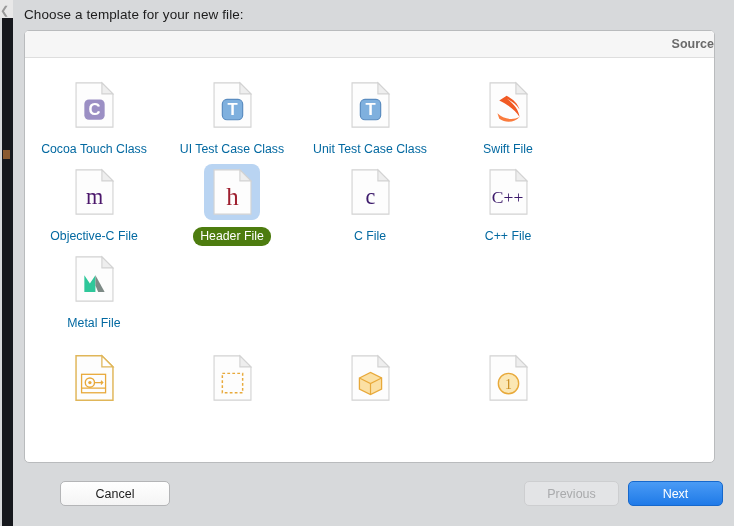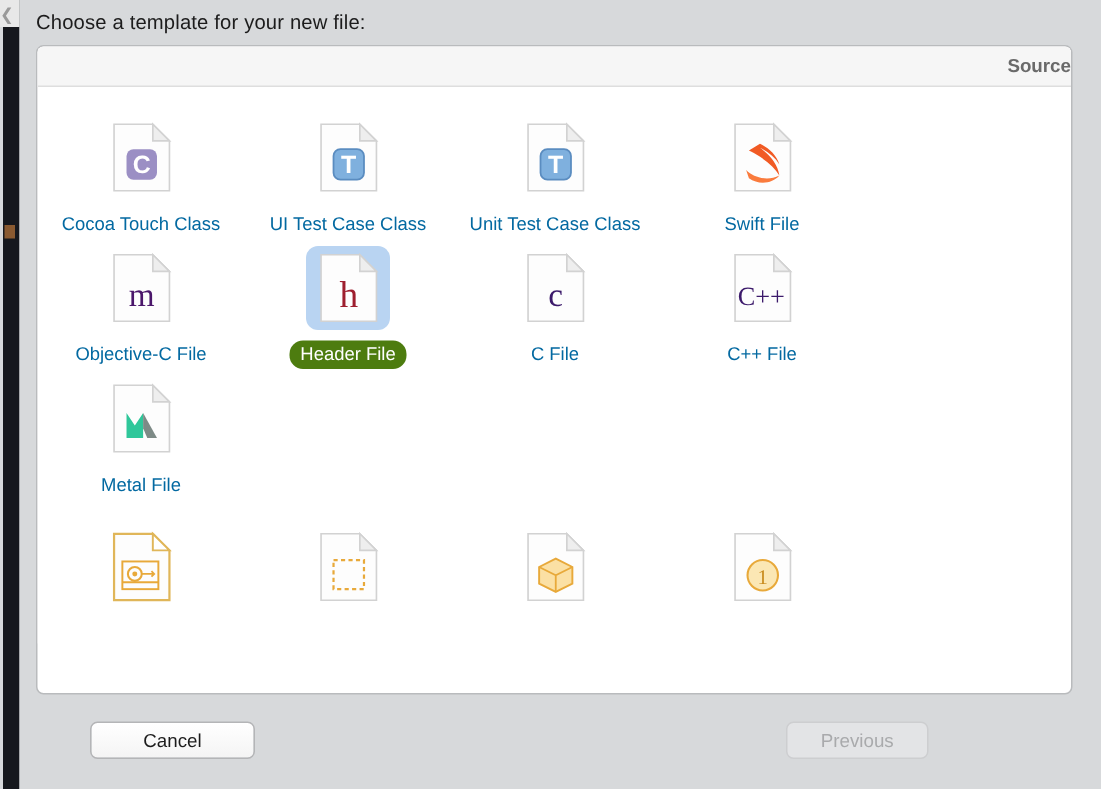--- a/index.html
+++ b/index.html
@@ -313,15 +313,16 @@
 
           </div>
 
         </div>
 
       </div>
     </div>
 
     <div class="btn btn-cancel">Cancel</div>
     <div class="btn btn-prev">Previous</div>
+    <div class="btn btn-next">Next</div>
 
   </div>
 </div>
 
 </body></html>

